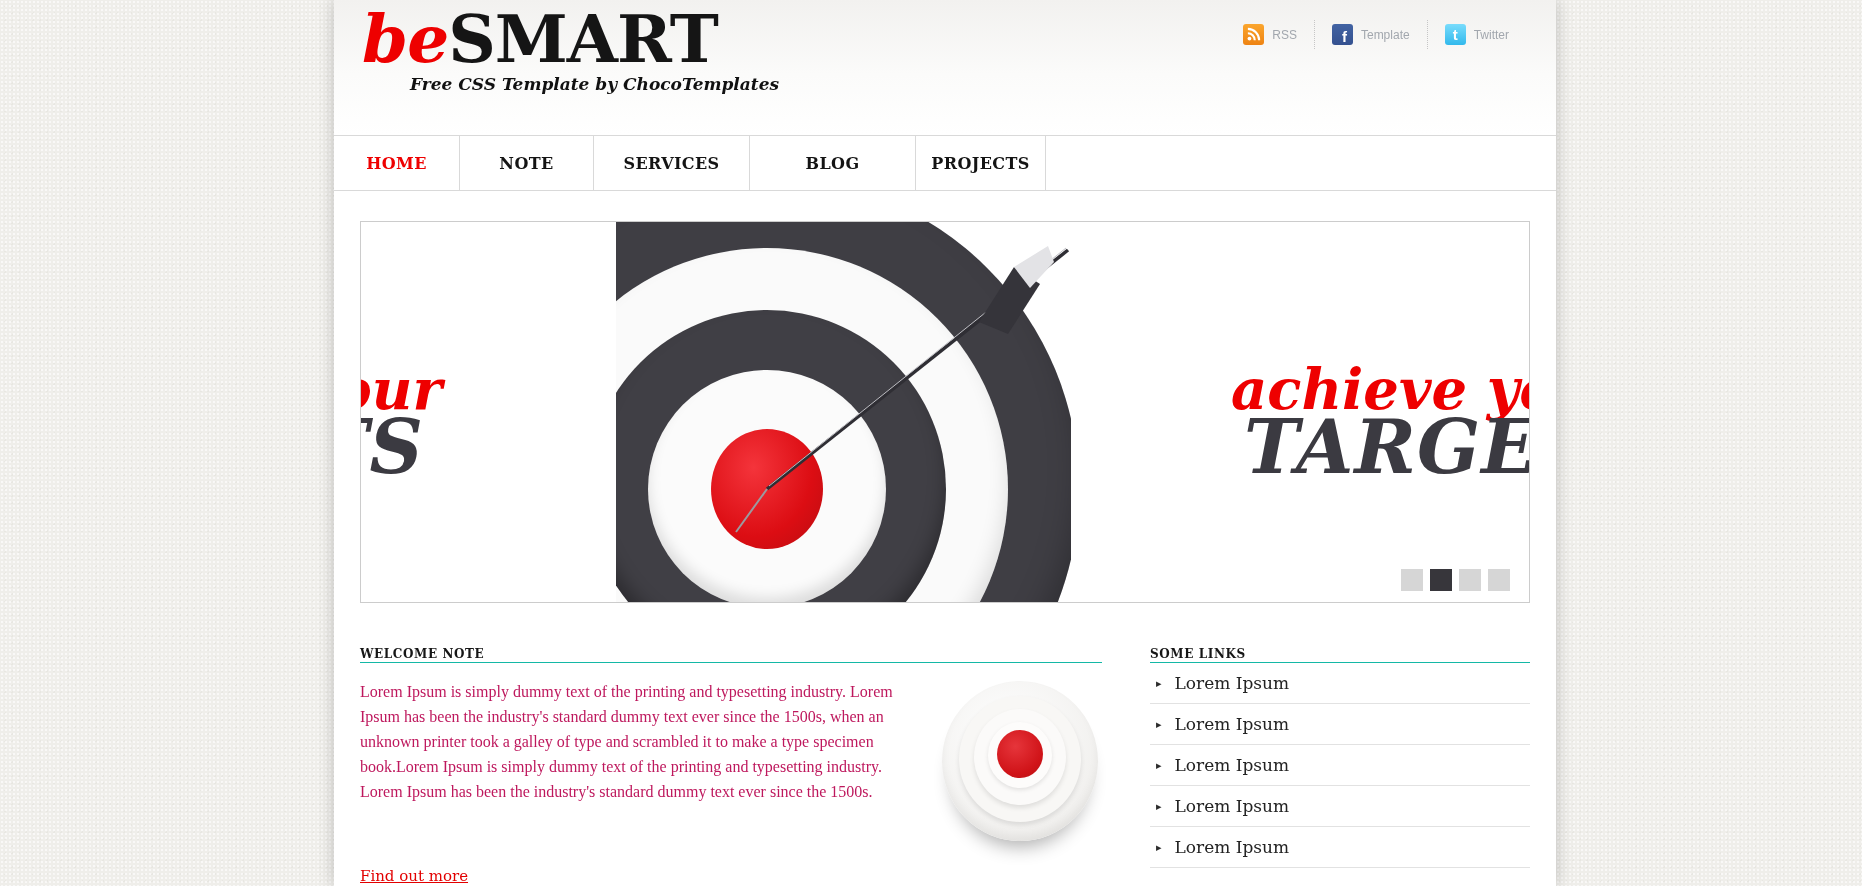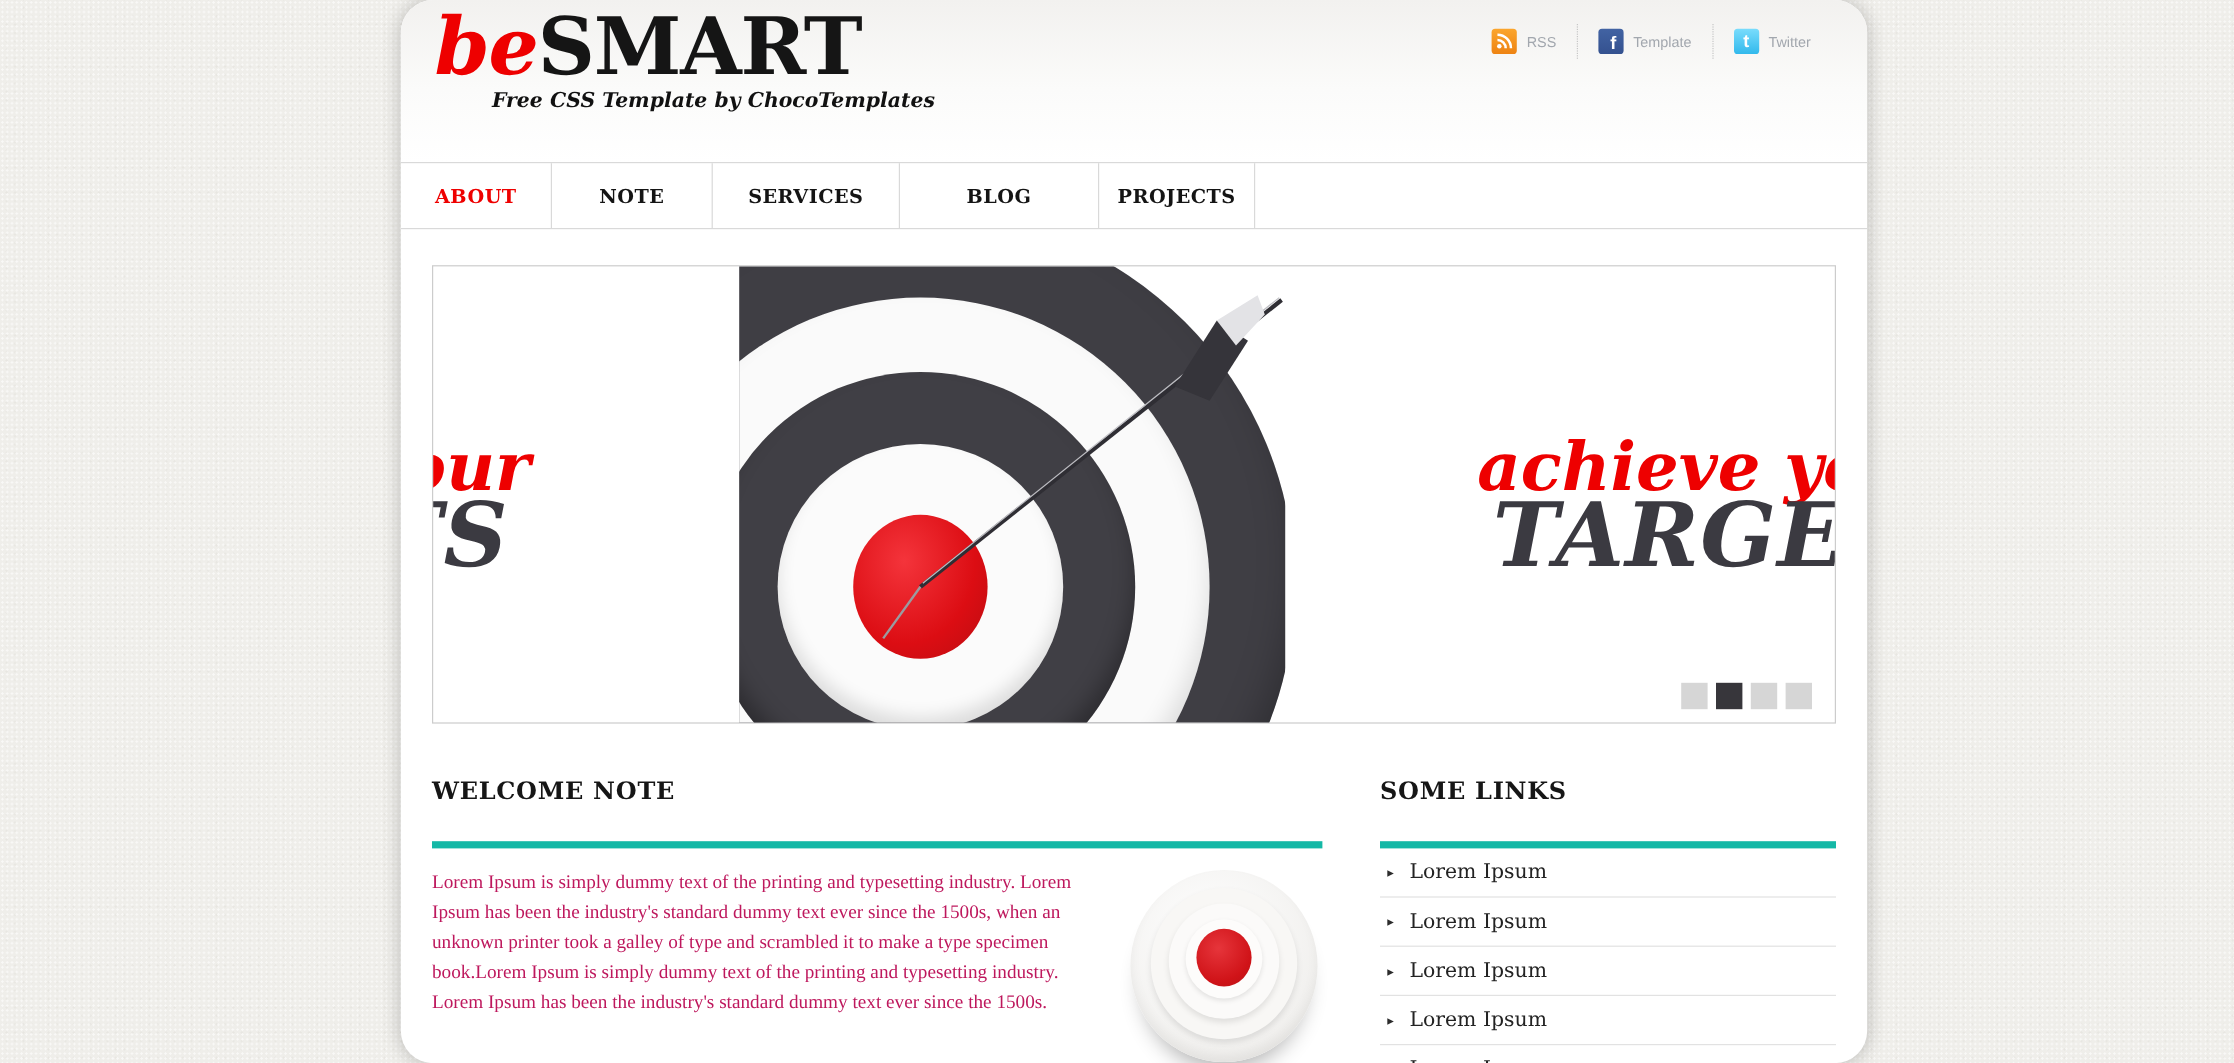--- a/index.html
+++ b/index.html
@@ -7,21 +7,21 @@
   body {
     background-color:#efeeea;
     background-image: radial-gradient(rgba(255,255,255,.6) 1px, transparent 1px),
                       radial-gradient(rgba(120,115,100,.06) 1px, transparent 1px);
     background-size: 4px 4px, 7px 7px;
     background-position: 0 0, 2px 3px;
     font-family:"DejaVu Serif", serif;
   }
   .page {
     width:1222px; height:886px; margin-left:334px; background:#fff;
-    box-shadow:0 0 16px rgba(0,0,0,.22); position:relative; overflow:hidden;border-radius:27px;
+    box-shadow:0 0 16px rgba(0,0,0,.22); position:relative; overflow:hidden;
   }
   
   .header {
     height:135px; position:relative;
     background:linear-gradient(180deg,#f2f1ef 0%, #fbfbfa 55%, #ffffff 100%);
   }
   .logo { position:absolute; left:28px; top:6px; line-height:1; }
   .logo .word { font-size:66px; font-weight:bold; letter-spacing:-1px; }
   .logo .be { color:#ee0000; font-style:italic; }
   .logo .smart { color:#151515; }
@@ -65,21 +65,21 @@
   .prev2 { top:182px; right:1105px; }
   .cur1 { top:134px; left:870px; }
   .cur2 { top:182px; left:883px; }
   .dots { position:absolute; right:19px; top:347px; display:flex; gap:7px; }
   .dot { width:22px; height:22px; background:#d6d6d6; cursor:pointer; }
   .dot.active { background:#37363b; }
   
   .content { display:flex; padding:0 26px; margin-top:44px; }
   .main-col { width:742px; margin-right:48px; }
   .side-col { flex:1; }
-  h2.section { font-size:20px; font-weight:bold; color:#161616; letter-spacing:.6px; padding-bottom:30px; border-bottom:6px solid #14b8a6; }
+  h2.section { font-size:12px; font-weight:bold; color:#161616; letter-spacing:.6px; padding-bottom:1px; border-bottom:1px solid #14b8a6; }
   .welcome-row { display:flex; margin-top:16px; }
   .welcome-row p { width:545px; font-size:16px; line-height:25px; color:#be185d; font-family:"Liberation Serif", serif; }
   .mini-target { width:160px; height:170px; margin-left:35px; position:relative; }
   .mt { position:absolute; border-radius:50%; }
   .mt1 { width:156px; height:160px; left:2px; top:2px; background:radial-gradient(circle at 42% 35%, #ffffff, #f1f0ee 70%, #e6e4e1); box-shadow:0 16px 18px -10px rgba(0,0,0,.3), inset 0 -6px 10px rgba(0,0,0,.05); }
   .mt2 { width:122px; height:126px; left:19px; top:17px; background:#f8f7f5; box-shadow:0 3px 5px rgba(0,0,0,.10); }
   .mt3 { width:92px;  height:96px;  left:34px; top:30px; background:#fbfaf9; box-shadow:0 3px 5px rgba(0,0,0,.10); }
   .mt4 { width:64px;  height:66px;  left:48px; top:43px; background:#fdfcfb; box-shadow:0 2px 4px rgba(0,0,0,.10); }
   .mt5 { width:46px;  height:48px;  left:57px; top:51px; background:radial-gradient(circle at 40% 34%, #e6353b, #d01318 65%, #b61114); }
   .more-link { margin-top:18px; display:inline-flex; align-items:center; gap:8px; cursor:pointer; }
@@ -121,21 +121,21 @@
       <div class="social-item">
         <span class="sicon tw">
             <span>t</span>
           </span>
         <span class="social-label">Twitter</span>
       </div>
     </div>
   </div>
 
   <ul class="nav">
-      <li class="active">ABOUT</li>
+      <li class="active">HOME</li>
       <li>NOTE</li>
       <li>SERVICES</li>
       <li>BLOG</li>
       <li>PROJECTS</li>
     </ul>
 
   <div class="slider">
     <div class="photo">
       <div class="ring r1"></div>
       <div class="ring r2"></div>

